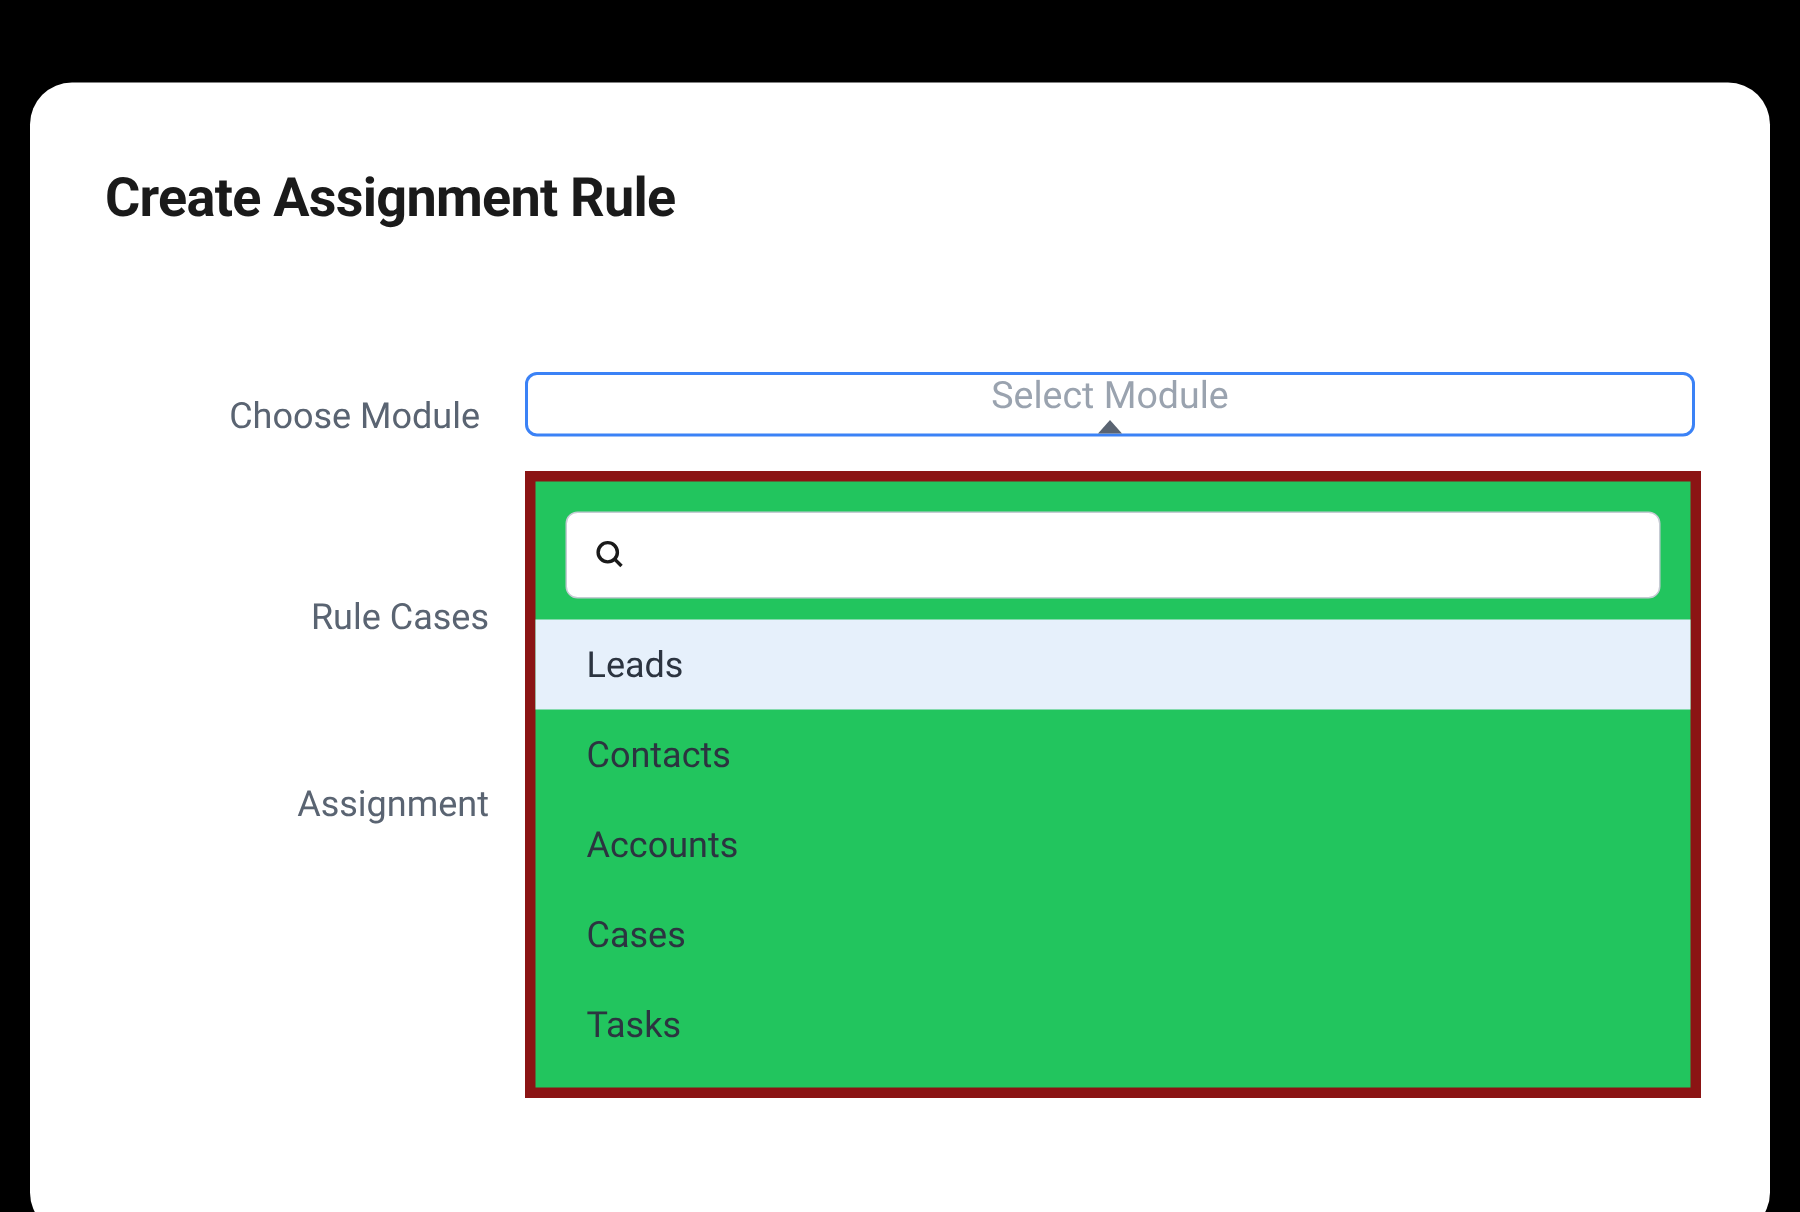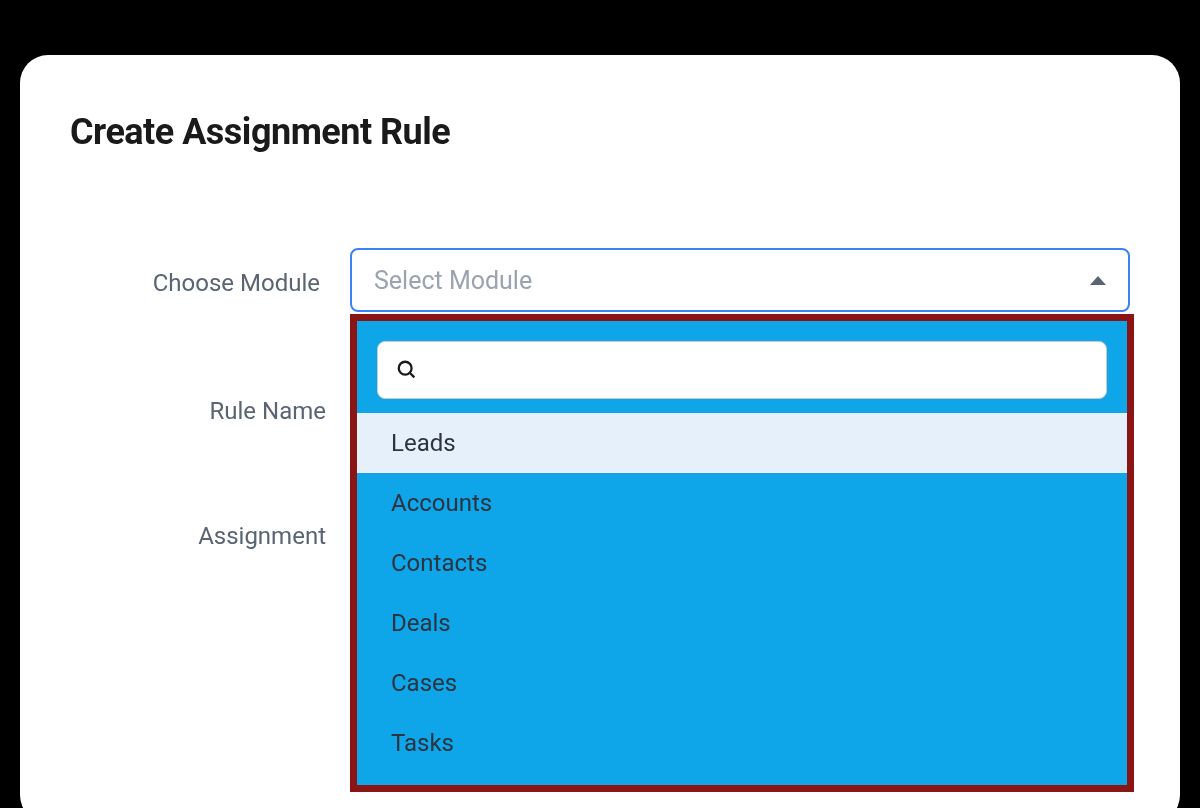--- a/index.html
+++ b/index.html
@@ -40,50 +40,51 @@
     .page-title {
       font-size: 36px;
       font-weight: 700;
       color: #1a1a1a;
       letter-spacing: -0.5px;
       margin-bottom: 95px;
     }
     
     .form-row {
       display: flex;
-      align-items: center;
+      align-items: flex-end;
       margin-bottom: 88px;
     }
     
     .form-label {
       width: 280px;
       text-align: right;
       padding-right: 30px;
       font-size: 24px;
       color: #5a6472;
       font-weight: 400;
       padding-top: 6px;
     }
     
     .form-control-wrap {
       flex: 1;
       position: relative;
     }
     
     .select-box {
       width: 100%;
-      height: 64px;
+      height: 43px;
       border: 2px solid #3b82f6;
       border-radius: 8px;
       display: flex;
       align-items: center;
       justify-content: space-between;
       padding: 0 22px;
       background: #fff;
       cursor: pointer;
+      flex-direction: column;
     }
     
     .select-placeholder {
       font-size: 25px;
       color: #9aa3af;
       font-weight: 400;
     }
     
     .chevron-up {
       width: 0;
@@ -91,21 +92,21 @@
       border-left: 8px solid transparent;
       border-right: 8px solid transparent;
       border-bottom: 9px solid #5a6472;
     }
     
     .dropdown {
       position: absolute;
       top: 66px;
       left: 0;
       right: -4px;
-      background: #0ea5e9;
+      background: #22c55e;
       border: 7px solid #8b1414;
       padding: 20px 0 12px 0;
       z-index: 10;
     }
     
     .search-wrap {
       padding: 0 20px 14px 20px;
     }
     
     .search-box {
@@ -189,28 +190,27 @@
                 <svg viewBox="0 0 24 24" fill="none" stroke="#1a1a1a" stroke-width="2.5">
                   <circle cx="10" cy="10" r="7"></circle>
                   <line x1="20" y1="20" x2="15" y2="15"></line>
                 </svg>
               </span>
               <input type="text" class="search-input" value="" style="">
             </div>
           </div>
           <ul class="option-list">
             <li class="option-item highlighted">Leads</li>
+            <li class="option-item">Contacts</li>
             <li class="option-item">Accounts</li>
-            <li class="option-item">Contacts</li>
-            <li class="option-item">Deals</li>
             <li class="option-item">Cases</li>
             <li class="option-item">Tasks</li>
           </ul>
         </div>
       </div>
     </div>
 
     <div class="hidden-labels">
-      <div class="hidden-label">Rule Name</div>
+      <div class="hidden-label">Rule Cases</div>
       <div class="hidden-label">Assignment</div>
     </div>
   </div>
 </div>
 
 </body></html>

